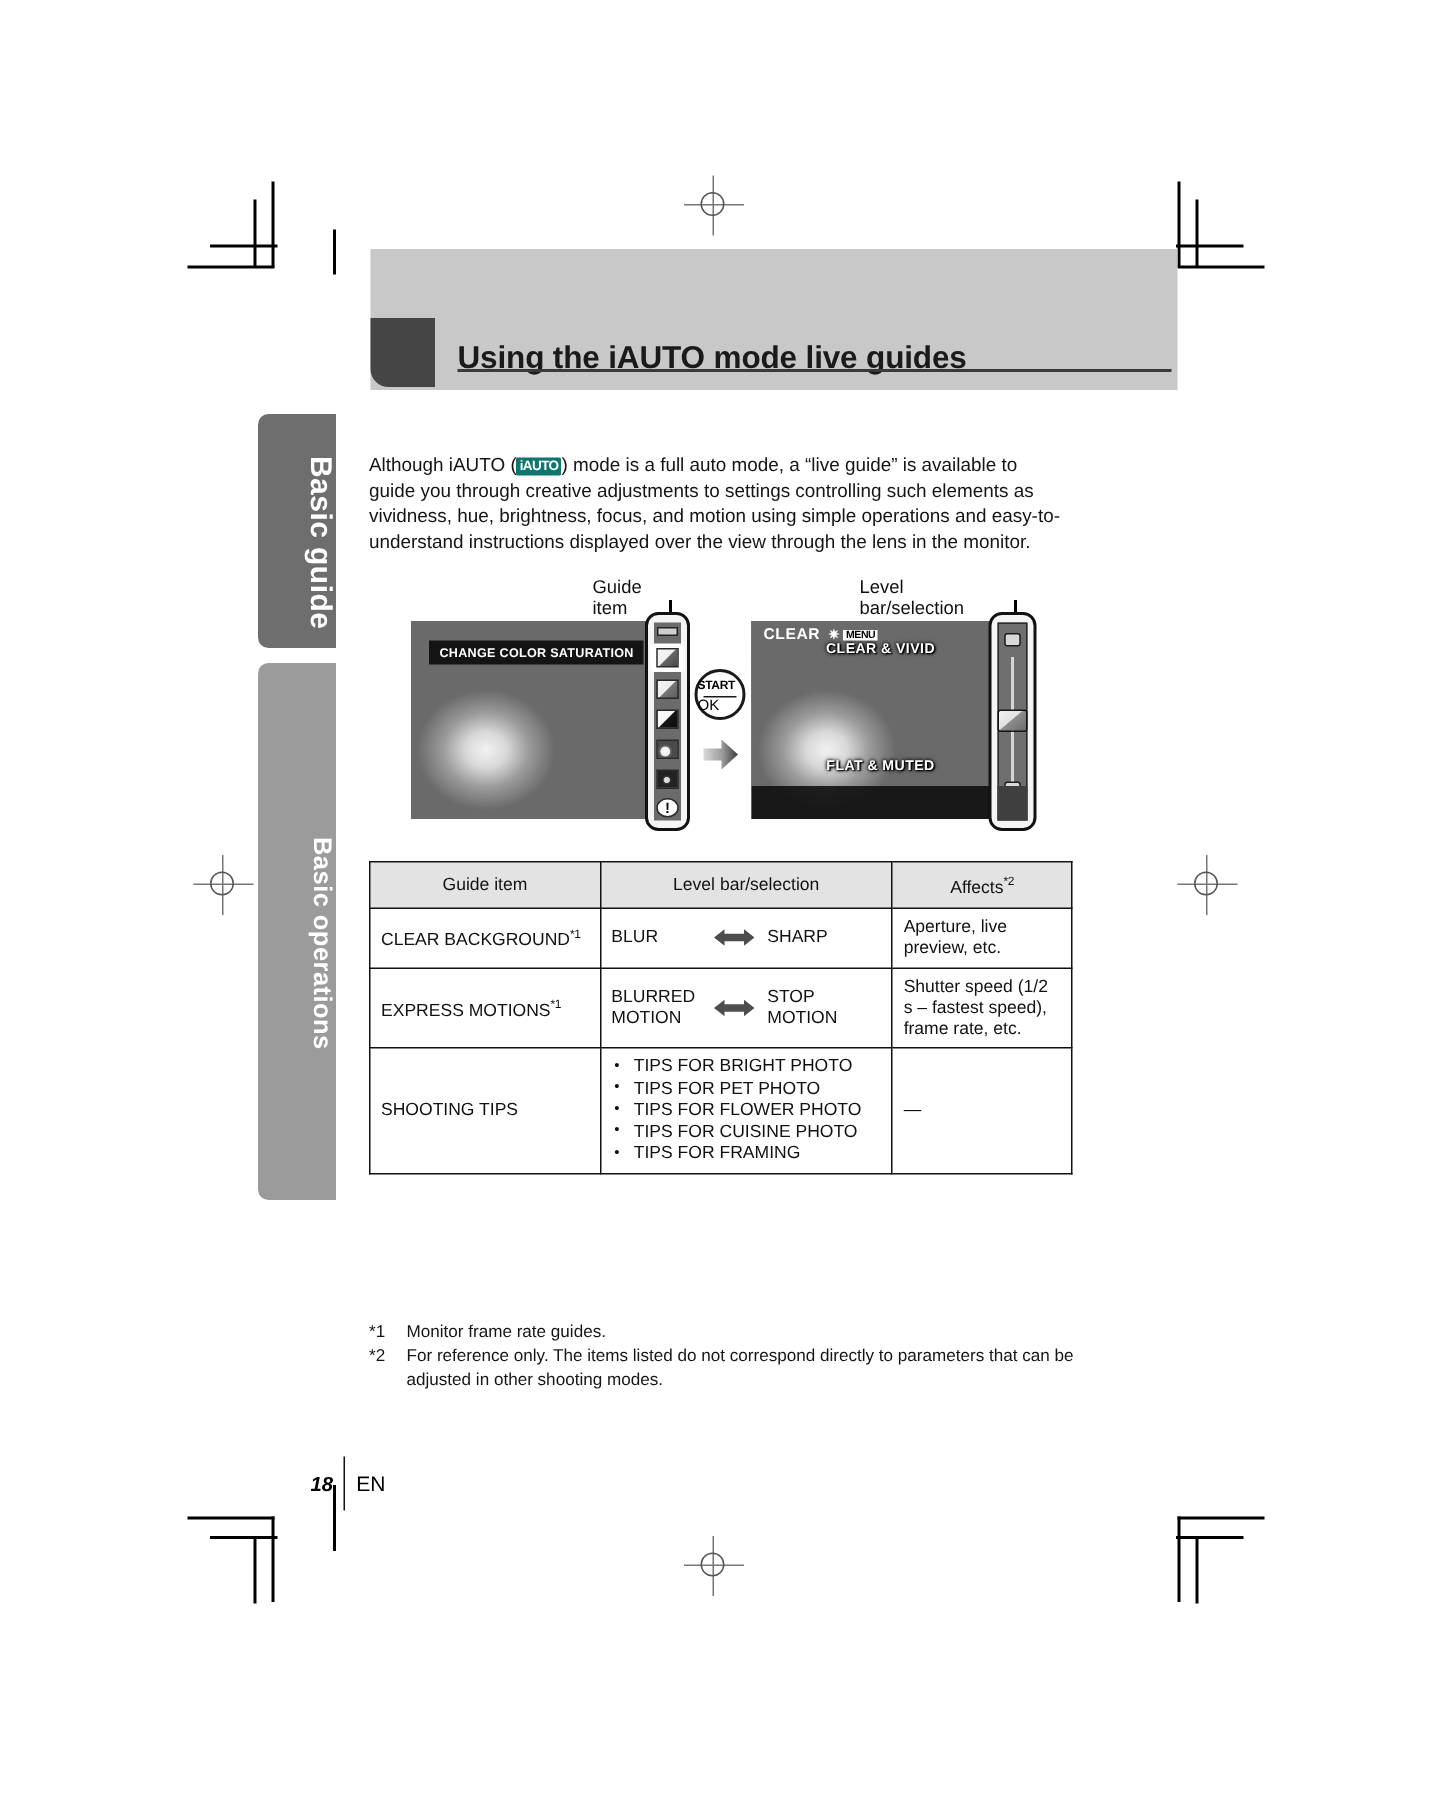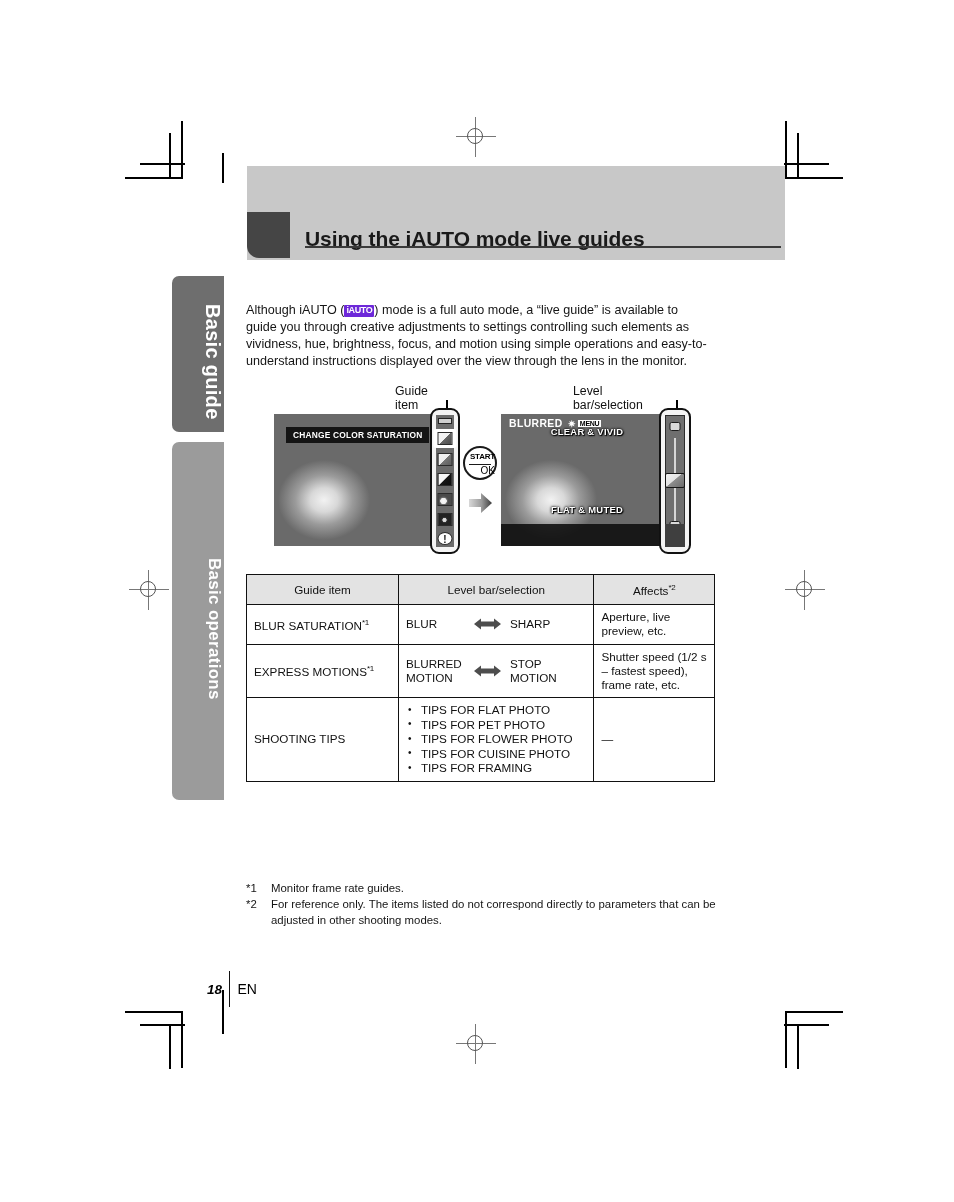--- a/index.html
+++ b/index.html
@@ -116,21 +116,21 @@
     position: absolute;
     left: 246px;
     top: 289px;
     width: 462px;
     font-size: 12.6px;
     line-height: 17.2px;
     color: #151515;
   }
   .iauto-badge {
     display: inline-block;
-    background: #6d28d9;
+    background: #0f766e;
     color: #fff;
     font-size: 9px;
     font-weight: bold;
     letter-spacing: -0.4px;
     padding: 0px 2px 1px 2px;
     border-radius: 1px;
     vertical-align: 1px;
     line-height: 11px;
   }
 
@@ -288,21 +288,21 @@
   }
 
   
   #startok {
     position: absolute;
     width: 34px; height: 34px;
     border: 2.1px solid #1a1a1a;
     border-radius: 50%;
     box-sizing: border-box;
     background: #fff;
-    text-align: right;
+    text-align: left;
   }
   #startok .s1 {
     position: absolute;
     top: 4px; left: 0; width: 100%;
     font-size: 8px; font-weight: bold; letter-spacing: -0.2px;
   }
   #startok .bar {
     position: absolute;
     left: 4px; top: 15.5px; width: 22px; height: 1.6px;
     background: #1a1a1a;
@@ -530,21 +530,21 @@
            radial-gradient(ellipse 30px 28px at 124px 52px, #eeeeee 0%, #c9c9c9 38%, #7e7e7e 72%, #5a5a5a 100%),
            radial-gradient(ellipse 36px 30px at 40px 122px, #e6e6e6 0%, #b0b0b0 52%, #717171 100%),
            radial-gradient(ellipse 60px 44px at 150px 120px, #dddddd 0%, #8e8e8e 60%, #4a4a4a 100%),
            radial-gradient(ellipse 50px 34px at 16px 28px, #2a2a2a 0%, #4c4c4c 55%, #6e6e6e 100%),
            linear-gradient(145deg, #3c3c3c 0%, #6e6e6e 28%, #a4a4a4 55%, #6b6b6b 78%, #333333 100%);">
     </div>
     <div class="osd-top-text" style="top:12px;">CLEAR &amp; VIVID</div>
     <div class="osd-bottom-text" style="top:90px;">FLAT &amp; MUTED</div>
     <div class="osd-cancel-bar"></div>
     <div class="osd-cancel-text">
-      <span>BLURRED</span>
+      <span>CLEAR</span>
       <span style="font-size:9px;padding:0 2px;">✷</span><span class="menu-badge">MENU</span>
     </div>
   </div>
 
   <div class="levelbar" style="left:659px;top:408px;width:32px;height:146px;">
     <div class="levelbar-inner"></div>
     <div class="lb-end" style="top:12px;"></div>
     <div class="lb-track" style="top:28px;height:86px;"></div>
     <div class="lb-knob" style="top:63px;"></div>
     <div class="lb-end" style="top:111px;"></div>
@@ -559,21 +559,21 @@
       <td class="col-level">Level bar/selection</td>
       <td class="col-affects"><span>Affects</span><span class="sup">*2</span></td>
     </tr>
   </thead>
   <tbody>
 
 
 
 
     <tr>
-      <td><span>BLUR SATURATION</span><span class="sup">*1</span></td>
+      <td><span>CLEAR BACKGROUND</span><span class="sup">*1</span></td>
       <td>
         <div class="lvl">
           <span class="lhs">BLUR</span>
           <span class="dblarrow">
             <svg width="27" height="14" viewBox="0 0 27 14">
                 <path d="M0,7 L7,1.5 L7,4.5 L20,4.5 L20,1.5 L27,7 L20,12.5 L20,9.5 L7,9.5 L7,12.5 Z" fill="#4d4d4d"></path>
               </svg>
           </span>
           <span class="rhs">SHARP</span>
         </div>
@@ -594,21 +594,21 @@
           <span class="rhs">STOP MOTION</span>
         </div>
       </td>
       <td>Shutter speed (1/2 s – fastest speed), frame rate, etc.</td>
     </tr>
 
     <tr>
       <td><span>SHOOTING TIPS</span></td>
       <td>
         <ul class="tips">
-          <li>TIPS FOR FLAT PHOTO</li>
+          <li>TIPS FOR BRIGHT PHOTO</li>
           <li>TIPS FOR PET PHOTO</li>
           <li>TIPS FOR FLOWER PHOTO</li>
           <li>TIPS FOR CUISINE PHOTO</li>
           <li>TIPS FOR FRAMING</li>
         </ul>
       </td>
       <td class="dash-cell">—</td>
     </tr>
 
   </tbody>

